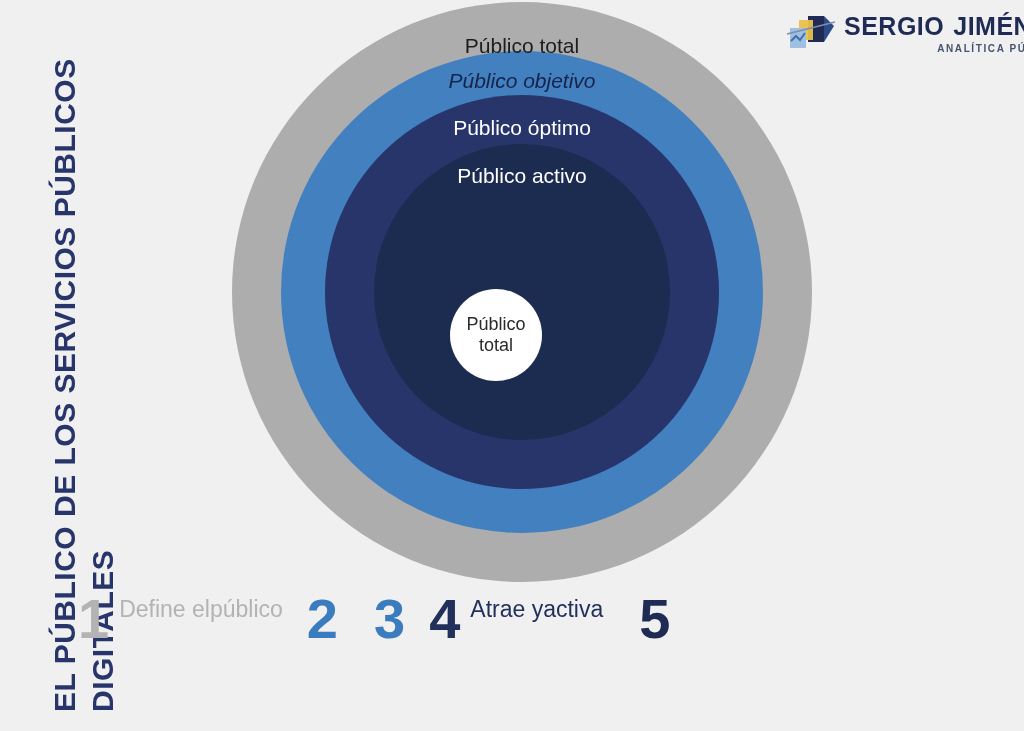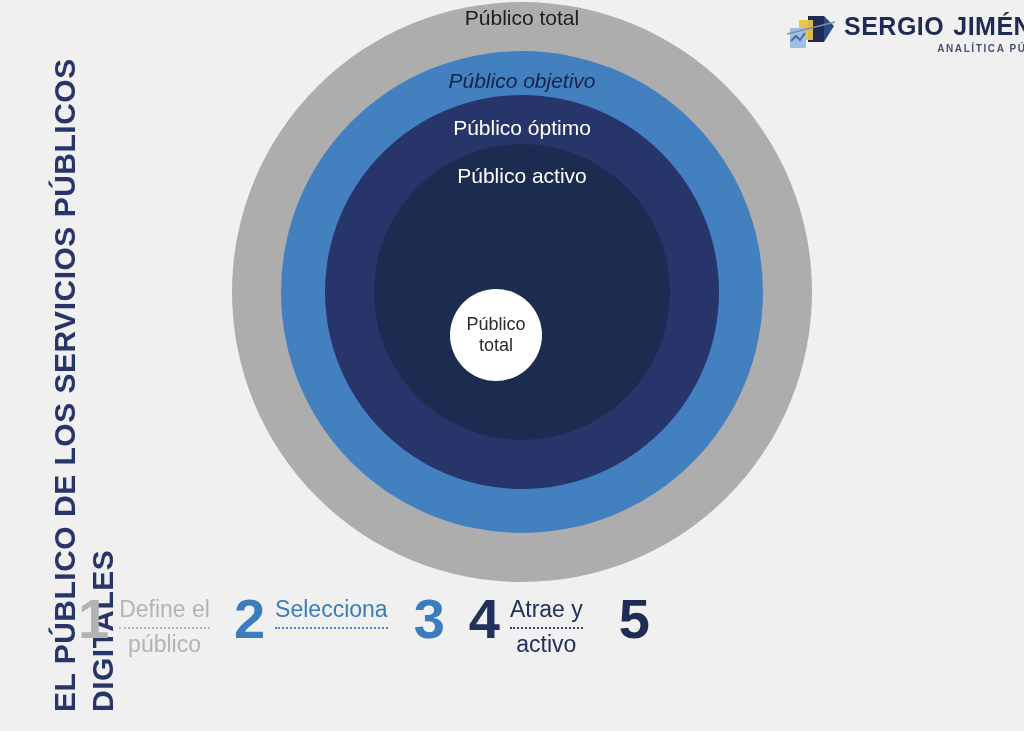--- a/index.html
+++ b/index.html
@@ -141,21 +141,21 @@
   }
 
   .ring-label {
     position: absolute;
     width: 580px;
     text-align: center;
     left: 0;
     font-size: 21px;
     white-space: nowrap;
   }
-  .lbl-total    { top: 4px;  color: #1d1d1d; }
+  .lbl-total    { top: 32px;  color: #1d1d1d; }
   .lbl-objetivo { top: 67px;  color: #16234a; font-style: italic; }
   .lbl-optimo   { top: 114px; color: #ffffff; }
   .lbl-activo   { top: 162px; color: #ffffff; }
 
   
   .steps {
     position: absolute;
     left: 78px;
     top: 590px;
     width: 830px;
@@ -169,21 +169,21 @@
     gap: 10px;
   }
   .step-num {
     font-size: 56px;
     font-weight: bold;
     line-height: 0.95;
     padding-top: 2px;
   }
   .step-body {
     display: flex;
-    flex-direction: column;
+    flex-direction: row;
     padding-top: 6px;
   }
   .step-l1 {
     font-size: 23px;
     line-height: 1.2;
     white-space: nowrap;
     text-align: right;
   }
   .step-rule {
     height: 0;
@@ -260,39 +260,38 @@
         <div class="step-rule"></div>
         <div class="step-l2">público</div>
       </div>
     </div>
 
     <div class="sp1"></div>
 
     <div class="step step-2" style="color:#3a7cbe">
       <div class="step-num">2</div>
       <div class="step-body">
-        <div class="step-l1">Selecciona</div>
         <div class="step-rule"></div>
       </div>
     </div>
 
     <div class="sp2"></div>
 
     <div class="step step-3" style="color:#22305c">
       <div class="step-num" style="color:#3a7cbe">3</div>
     </div>
 
     <div class="sp3"></div>
 
     <div class="step step-4" style="color:#22305c">
       <div class="step-num">4</div>
       <div class="step-body">
         <div class="step-l1">Atrae y</div>
         <div class="step-rule"></div>
-        <div class="step-l2">activo</div>
+        <div class="step-l2">activa</div>
       </div>
     </div>
 
     <div class="sp4"></div>
 
     <div class="step step-5" style="color:#1f2b55">
       <div class="step-num">5</div>
 
     </div>
 

